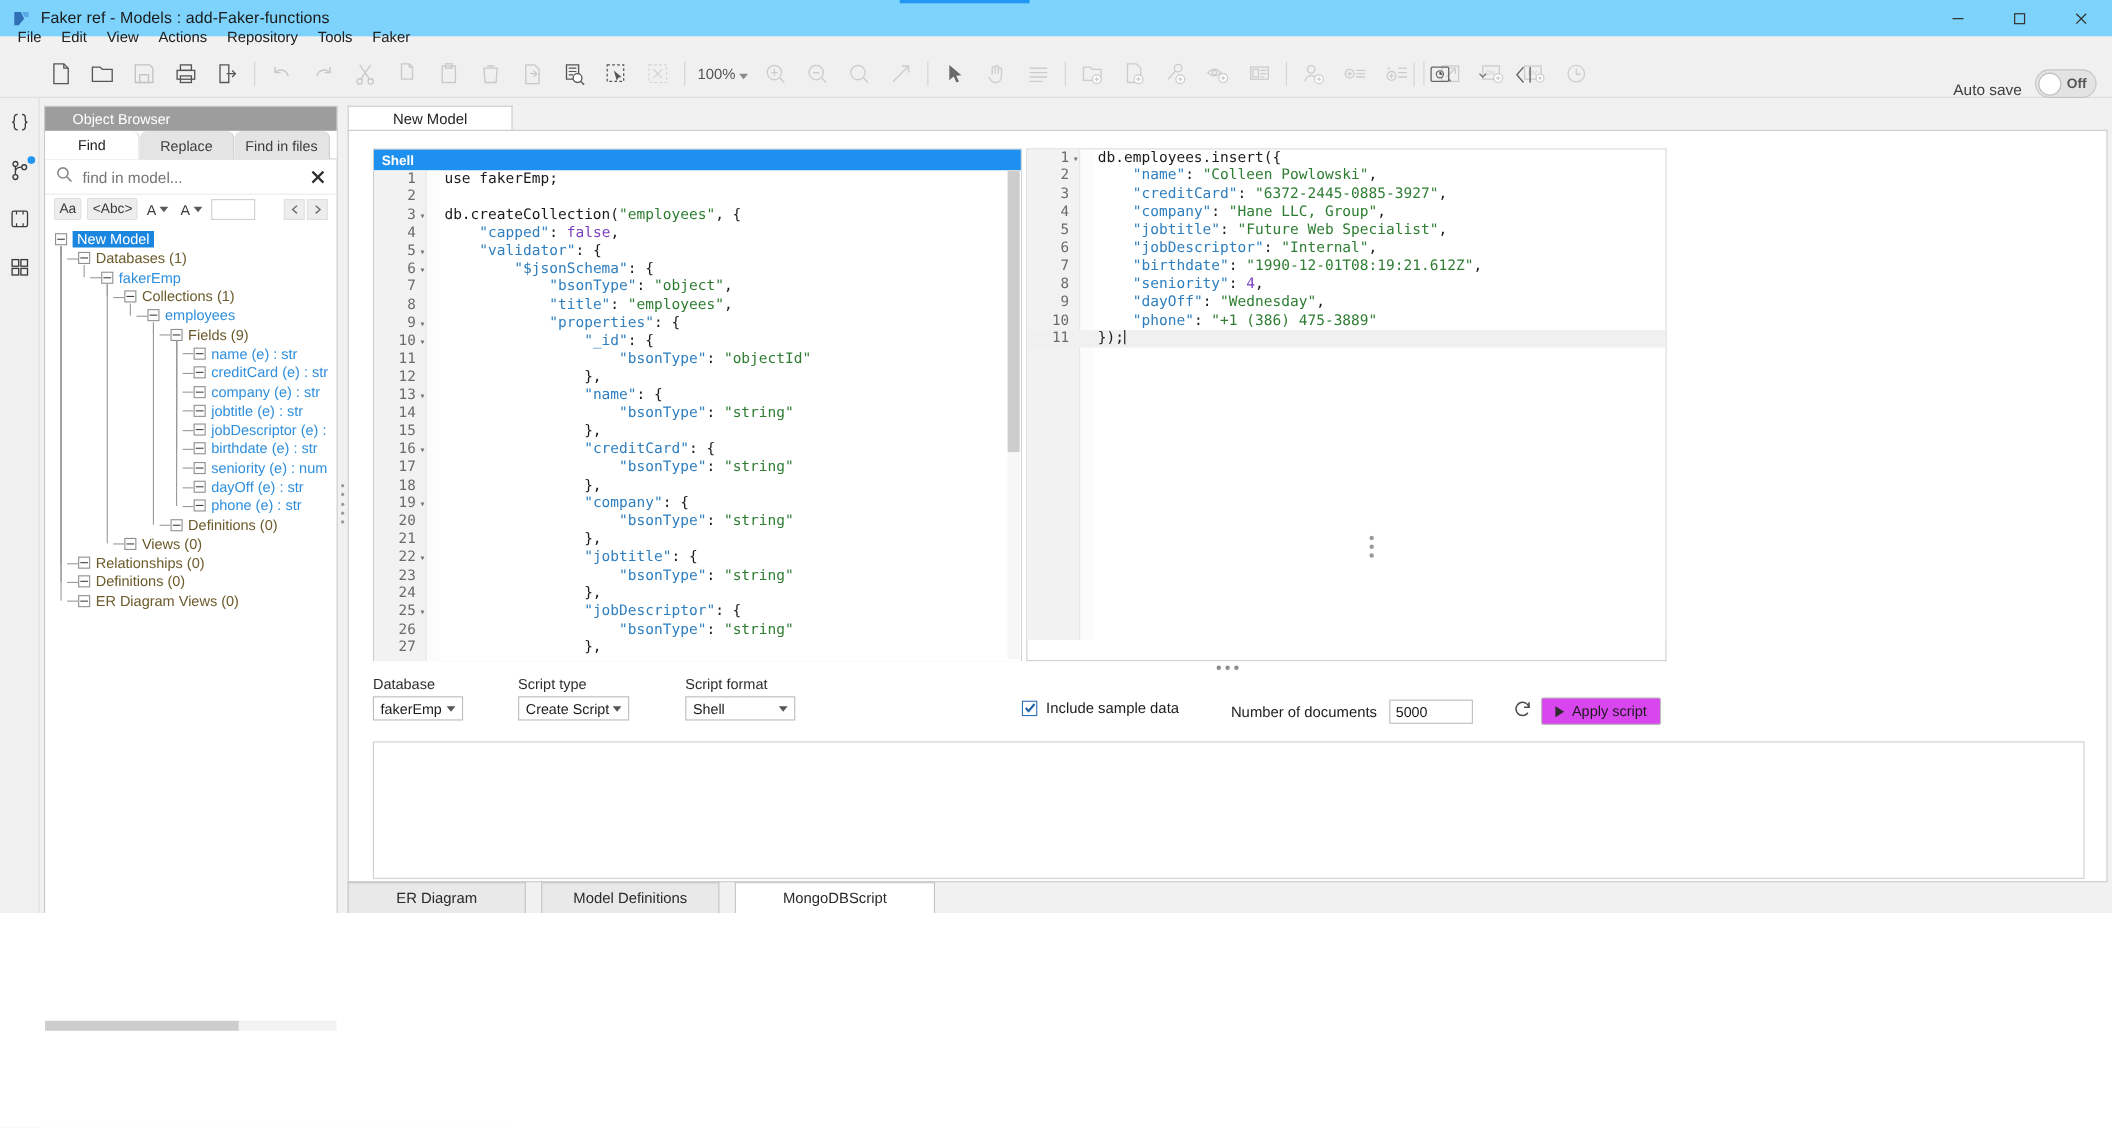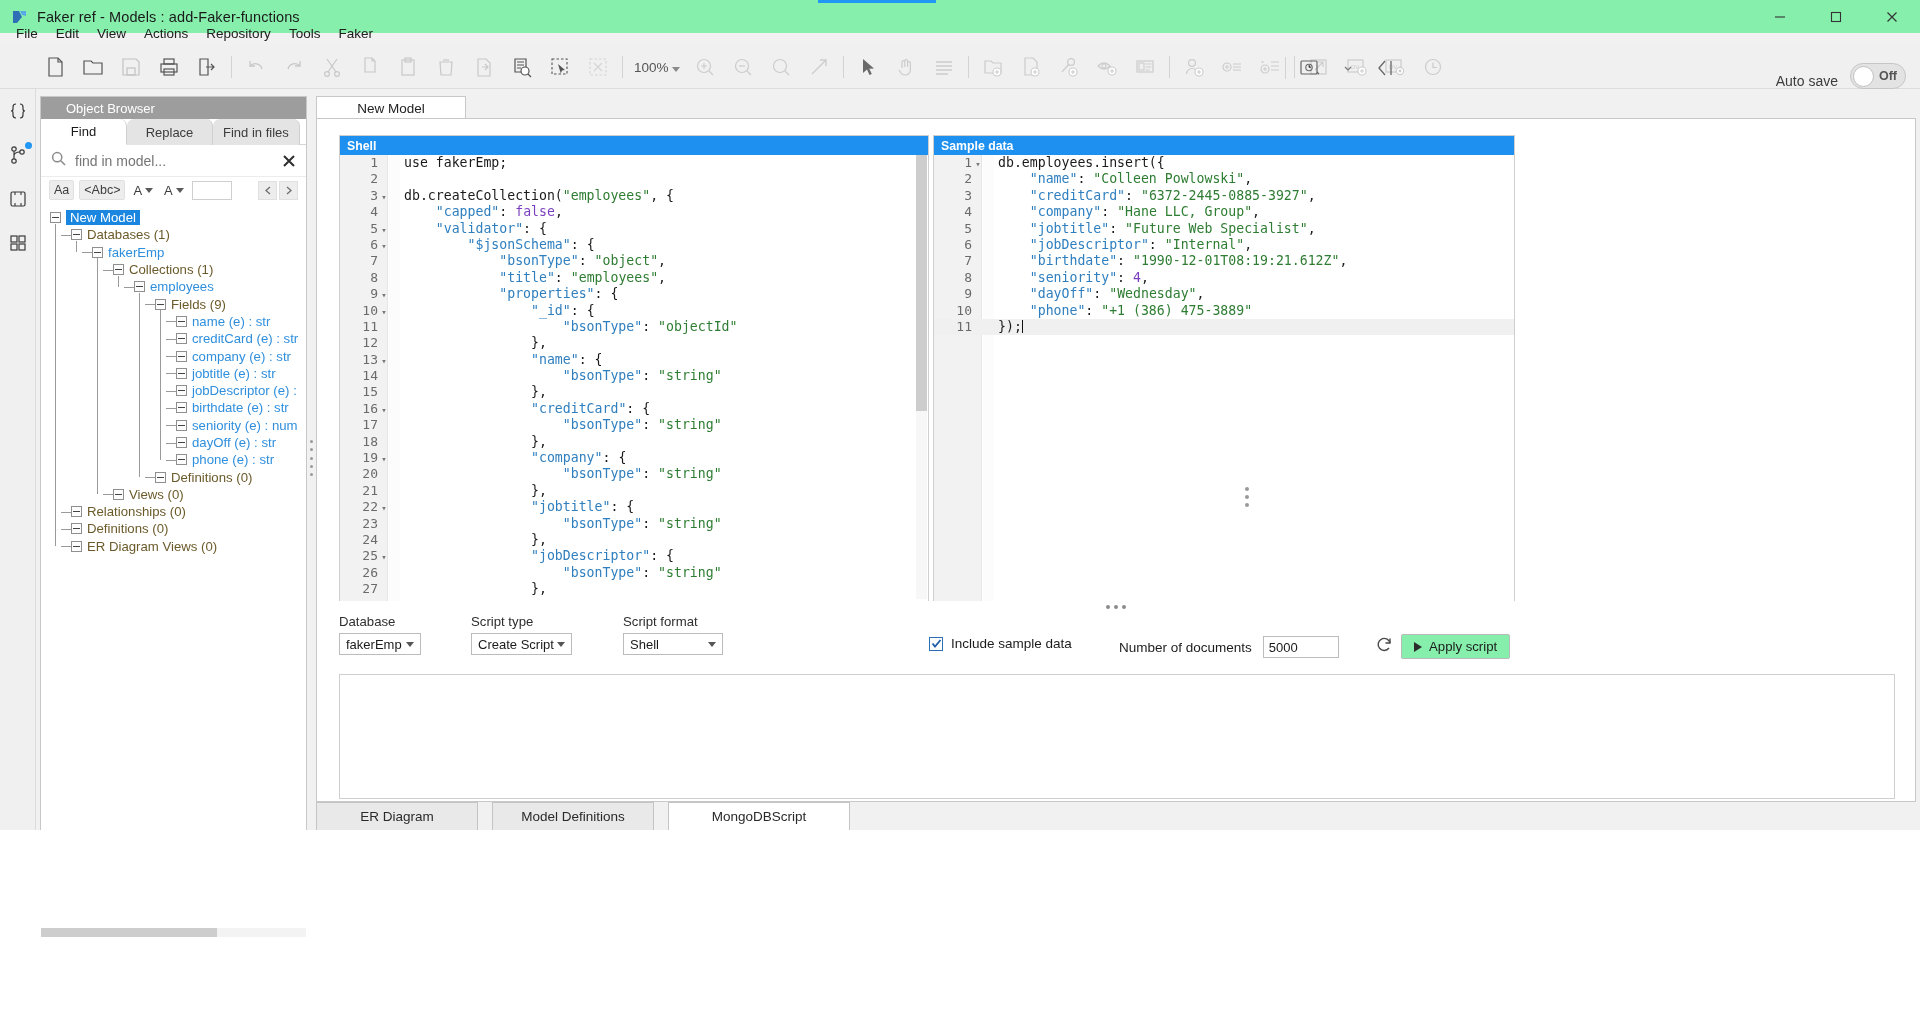--- a/index.html
+++ b/index.html
@@ -9,21 +9,21 @@
     overflow: hidden;
     font-family: "Liberation Sans", sans-serif;
     background: #ffffff;
     -webkit-font-smoothing: antialiased;
   }
   .app { position: relative; width: 1920px; height: 1025px; background:#f1f1f1; }
 
   
   .titlebar {
     position:absolute; left:0; top:0; width:1920px; height:33px;
-    background:#86efac; display:flex; align-items:center;
+    background:#7dd3fc; display:flex; align-items:center;
   }
   .titlebar .tb-accent {
     position:absolute; left:818px; top:0; width:118px; height:3px; background:#2196f3;
   }
   .app-icon { margin-left:11px; width:18px; height:18px; display:block; }
   .title-text {
     margin-left:8px; font-size:14.5px; color:#1a1a1a; letter-spacing:0.1px;
   }
   .win-buttons { position:absolute; right:0; top:0; height:33px; display:flex; }
   .win-btn {
@@ -246,21 +246,21 @@
     width:14px;height:14px;border:1px solid #2f6fb5;background:#ffffff;
     display:flex;align-items:center;justify-content:center;
   }
   .chkbox svg { display:block; }
   .numdoc-input {
     width:76px;height:22px;border:1px solid #bcbcbc;background:#ffffff;
     font-size:13px;color:#1a1a1a;display:flex;align-items:center;padding:0 5px;
   }
   .refresh-btn { color:#4a4a4a; display:flex; align-items:center; }
   .apply-btn {
-    height:25px; border:1px solid #b9b9b9; background:#86efac; border-radius:2px;
+    height:25px; border:1px solid #b9b9b9; background:#d946ef; border-radius:2px;
     display:flex; align-items:center; gap:7px; padding:0 12px; font-size:13.2px; color:#1c1c1c;
   }
   .apply-btn .play {
     width:0;height:0;border-top:5px solid transparent;border-bottom:5px solid transparent;
     border-left:8px solid #2b2b2b;
   }
 
   .output-box {
     position:absolute; left:22px; top:555px; width:1556px; height:125px;
     background:#ffffff; border:1px solid #cfcfcf;
@@ -871,21 +871,20 @@
             <div class="cl"><span class="ln">26</span><span class="fold"></span><span class="txt"><span class="k-pl">                    </span><span class="k-key">"bsonType"</span><span class="k-pl">: </span><span class="k-str">"string"</span></span></div>
             <div class="cl"><span class="ln">27</span><span class="fold"></span><span class="txt"><span class="k-pl">                },</span></span></div>
           </div>
       </div>
       <div class="pane-scroll">
         <div class="thumb" style="height:256px; margin-top:0;"></div>
       </div>
     </div>
 
     <div class="pane" style="left:616px; width:582px; height:466px;">
-      <div class="pane-title">Sample data</div>
       <div class="code-wrap" style="height:446px;">
         <div class="gutter"></div>
         <div class="gutter2"></div>
         <div class="code-lines" id="sample-lines">
             <div class="cl"><span class="ln">1</span><span class="fold">▾</span><span class="txt"><span class="k-pl">db.employees.insert({</span></span></div>
             <div class="cl"><span class="ln">2</span><span class="fold"></span><span class="txt"><span class="k-pl">    </span><span class="k-key">"name"</span><span class="k-pl">: </span><span class="k-str">"Colleen Powlowski"</span><span class="k-pl">,</span></span></div>
             <div class="cl"><span class="ln">3</span><span class="fold"></span><span class="txt"><span class="k-pl">    </span><span class="k-key">"creditCard"</span><span class="k-pl">: </span><span class="k-str">"6372-2445-0885-3927"</span><span class="k-pl">,</span></span></div>
             <div class="cl"><span class="ln">4</span><span class="fold"></span><span class="txt"><span class="k-pl">    </span><span class="k-key">"company"</span><span class="k-pl">: </span><span class="k-str">"Hane LLC, Group"</span><span class="k-pl">,</span></span></div>
             <div class="cl"><span class="ln">5</span><span class="fold"></span><span class="txt"><span class="k-pl">    </span><span class="k-key">"jobtitle"</span><span class="k-pl">: </span><span class="k-str">"Future Web Specialist"</span><span class="k-pl">,</span></span></div>
             <div class="cl"><span class="ln">6</span><span class="fold"></span><span class="txt"><span class="k-pl">    </span><span class="k-key">"jobDescriptor"</span><span class="k-pl">: </span><span class="k-str">"Internal"</span><span class="k-pl">,</span></span></div>

